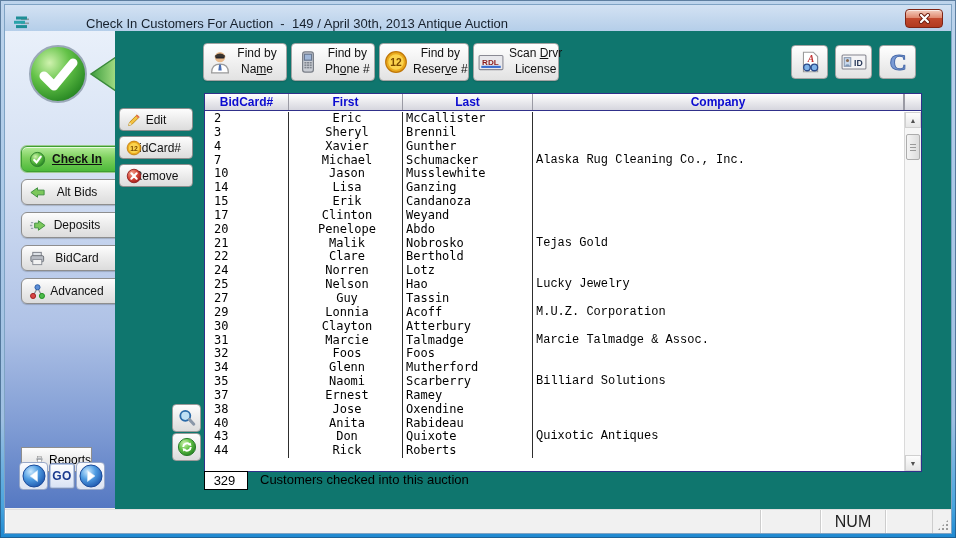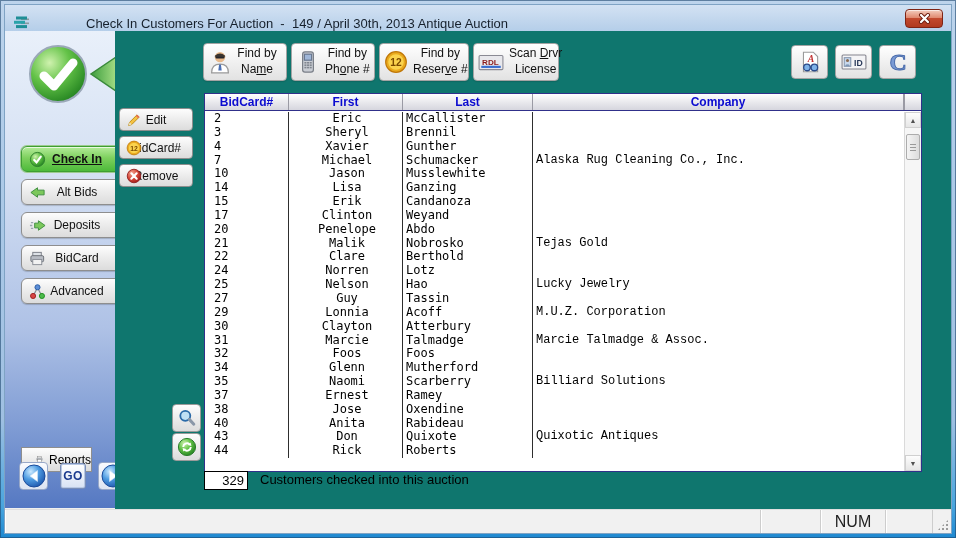--- a/index.html
+++ b/index.html
@@ -32,21 +32,21 @@
     border:1px solid #8E8E8E; display:flex; align-items:center; justify-content:center;
     font-size:12px; color:#111; box-shadow:0 1px 1px rgba(0,0,0,.18); cursor:default; }
   .side-btn .ic { position:absolute; left:7px; top:4px; width:17px; height:17px; }
   .side-btn.active { background:linear-gradient(180deg,#B4EC9A 0%,#7ED05E 45%,#4DBA3A 100%);
     border:1px solid #3E9E34; font-weight:bold; text-decoration:underline;
     box-shadow: inset 0 1px 0 rgba(255,255,255,.7), 0 0 0 1px #9CCB8E; }
   .reports-btn { position:absolute; left:16px; top:416px; width:71px; height:25px; border-radius:0;
     background:linear-gradient(180deg,#FDFDFD,#DCDCDC); border:1px solid #8E8E8E;
     display:flex; align-items:center; justify-content:center; font-size:12px; cursor:default;padding-left:14px; }
   .reports-btn .ic { margin-right:6px; width:17px; height:15px; }
-  .navrow { position:absolute; left:14px; top:431px; display:flex; gap:12px; align-items:center; }
+  .navrow { position:absolute; left:14px; top:431px; display:flex; gap:1px; align-items:center; }
   .nav-btn { width:29px; height:28px; border:1px solid #98A8C8; border-radius:4px;
     background:linear-gradient(180deg,#FAFBFE,#DDE4F2); display:flex; align-items:center; justify-content:center; cursor:default; }
   .go-btn { width:26px; height:26px; font-size:12px; font-weight:bold; color:#1A3A8E;
     letter-spacing:.5px; border:1px solid #7A8EB8; border-radius:3px;
     background:linear-gradient(180deg,#FFFFFF,#D8E2F4); box-shadow: inset 0 0 0 1px #B8C8E4;
     display:flex; align-items:center; justify-content:center; cursor:default; }
 
   
   .main { position:absolute; left:110px; top:26px; right:0; height:510px; background:#0f766e; }
 
@@ -92,21 +92,21 @@
     border:1px solid #D0D0D0; display:flex; align-items:center; justify-content:center;
     font-size:7px; color:#505050; cursor:default; }
   .sb-up { top:0; } .sb-down { bottom:0; }
   .sb-thumb { position:absolute; left:1px; right:1px; top:22px; height:26px;
     background:linear-gradient(90deg,#F4F4F4,#DCDCDC); border:1px solid #ACACac; border-radius:2px; cursor:default; }
   .sb-thumb::after { content:""; position:absolute; left:3px; right:3px; top:9px; height:7px;
     background:repeating-linear-gradient(180deg,#9A9A9A 0 1px,transparent 1px 3px); }
 
   
   .count-box { position:absolute; left:89px; top:440px; width:44px; height:19px; background:#FFF;
-    border:1px solid #000; font-size:13px; text-align:right; padding:1px 3px 0 0; color:#000; }
+    border:1px solid #000; font-size:13px; text-align:center; padding:1px 3px 0 0; color:#000; }
   .count-label { position:absolute; left:145px; top:441px; font-size:13px; color:#000; }
 
   .statusbar { position:absolute; left:0; bottom:0; right:0; height:24px; background:#F1F1F1;
     border-top:1px solid #E0E0E0; display:flex; align-items:stretch; font-size:16px; color:#222; }
   .pane { border-right:1px solid #CDCDCD; box-shadow: inset 1px 0 0 #FFFFFF; }
   .pane-main { flex:1; }
   .pane-a { width:60px; } .pane-num { width:65px; display:flex; align-items:center; justify-content:center; }
   .pane-b { width:47px; }
   .grip { width:18px; position:relative; }
   .grip::after { content:""; position:absolute; right:2px; bottom:2px; width:12px; height:12px;

